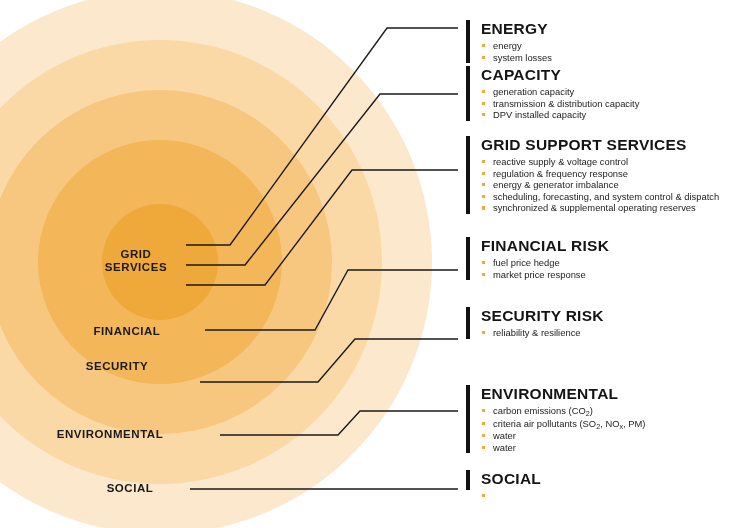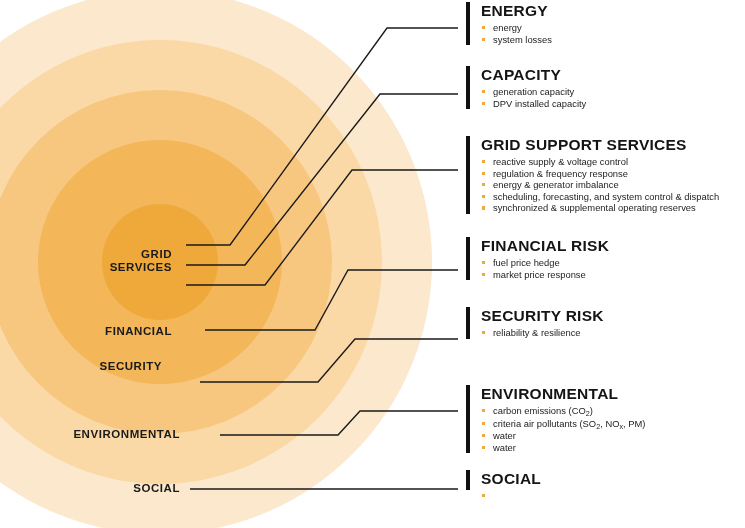--- a/index.html
+++ b/index.html
@@ -31,21 +31,21 @@
   }
 
   
   .ring-label {
     position: absolute;
     font-family: "Liberation Sans", sans-serif;
     font-weight: bold;
     font-size: 11.5px;
     letter-spacing: 0.55px;
     color: #1a1a1a;
-    text-align: right;
+    text-align: center;
     white-space: nowrap;
     line-height: 13px;
   }
 
   
   #leaders {
     position: absolute;
     left: 0; top: 0;
     width: 745px;
     height: 528px;
@@ -131,33 +131,33 @@
       <path d="M 205,330 L 315,330 L 348,270 L 458,270"></path>
 
       <path d="M 200,382 L 318,382 L 355,339 L 458,339"></path>
 
       <path d="M 220,435 L 338,435 L 360,411 L 458,411"></path>
 
       <path d="M 190,489 L 458,489"></path>
     </g>
   </svg>
 
-  <div class="block" style="left:466px; top:2px;">
+  <div class="block" style="left:466px; top:20px;">
     <div class="block-title">ENERGY</div>
     <ul class="block-list">
       <li><span class="bullet"></span><span>energy</span></li>
       <li><span class="bullet"></span><span>system losses</span></li>
     </ul>
   </div>
 
   <div class="block" style="left:466px; top:66px;">
     <div class="block-title">CAPACITY</div>
     <ul class="block-list">
       <li><span class="bullet"></span><span>generation capacity</span></li>
-      <li><span class="bullet"></span></li>
+      <li><span class="bullet"></span><span>transmission &amp; distribution capacity</span></li>
       <li><span class="bullet"></span><span>DPV installed capacity</span></li>
     </ul>
   </div>
 
   <div class="block" style="left:466px; top:136px;">
     <div class="block-title">GRID SUPPORT SERVICES</div>
     <ul class="block-list">
       <li><span class="bullet"></span><span>reactive supply &amp; voltage control</span></li>
       <li><span class="bullet"></span><span>regulation &amp; frequency response</span></li>
       <li><span class="bullet"></span><span>energy &amp; generator imbalance</span></li>

